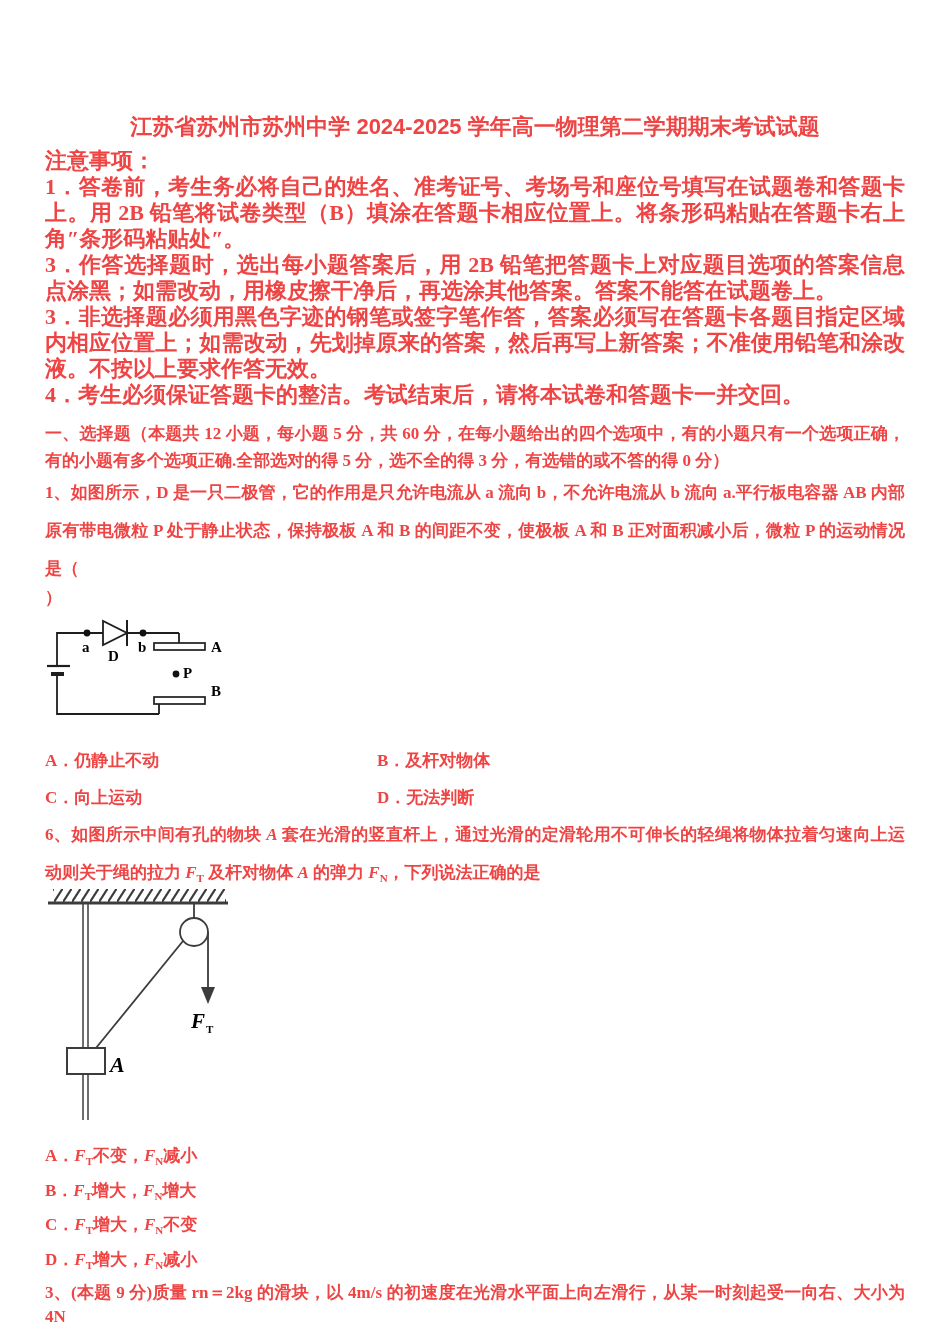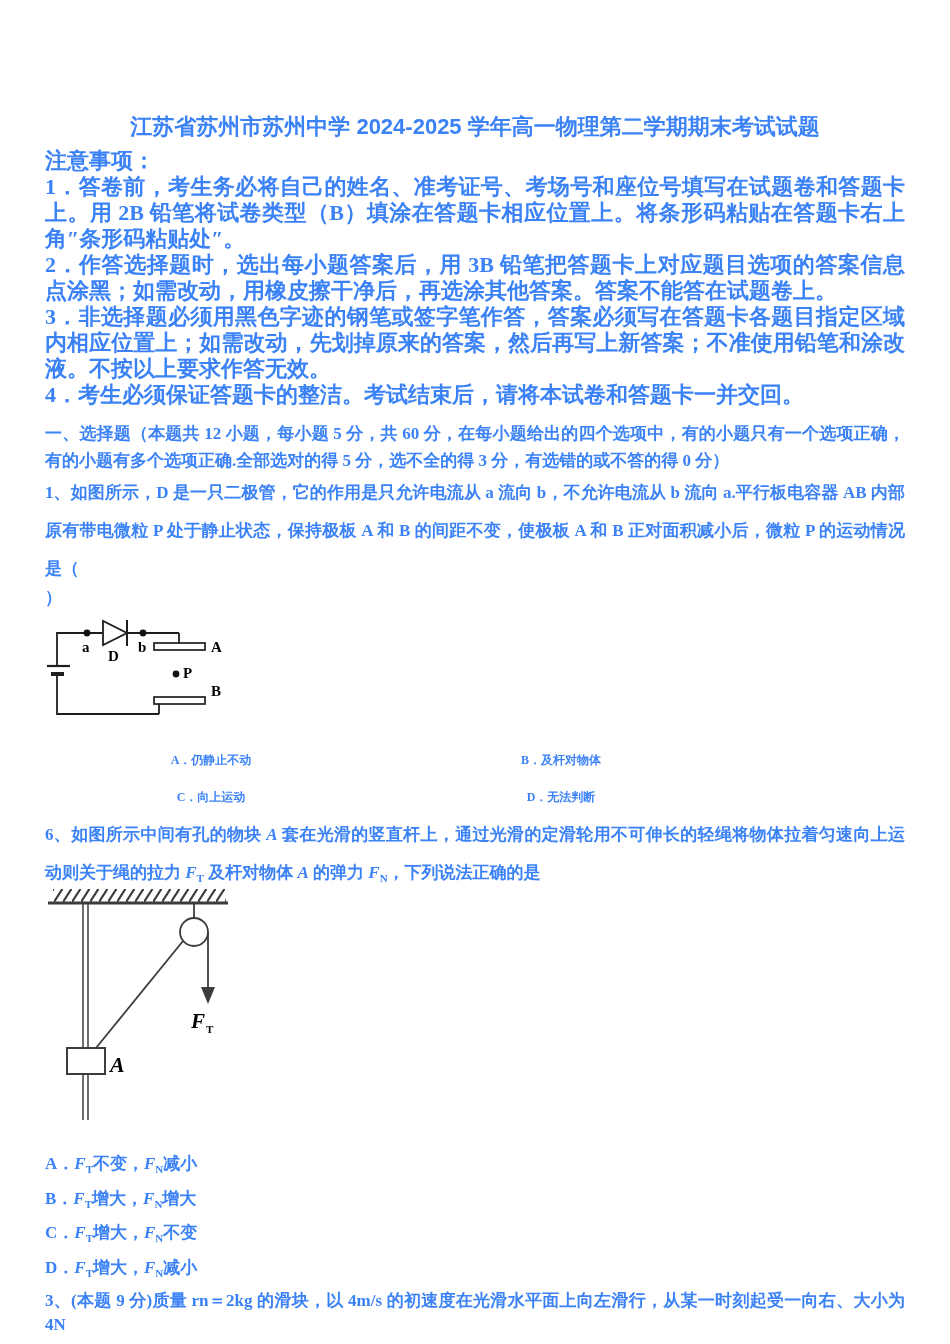--- a/index.html
+++ b/index.html
@@ -1,59 +1,59 @@
 <!DOCTYPE html>
 <html><head>
 <meta charset="utf-8">
 <style>
   html,body{margin:0;padding:0;background:#ffffff;}
   .page{
     width:950px;height:1344px;box-sizing:border-box;
-    padding:110px 45px 0 45px;background:#ffffff;color:#3b82f6;
+    padding:110px 45px 0 45px;background:#ffffff;color:#ef4444;
     font-family:"Liberation Serif","DejaVu Serif",serif;
     font-weight:bold;overflow:hidden;position:relative;
   }
   .doc-title{
     margin:0;font-size:22px;line-height:34px;text-align:center;
     font-family:"Liberation Sans","DejaVu Sans",sans-serif;font-weight:bold;
   }
   .notice{margin-top:4px;font-size:22px;line-height:26px;}
   .notice-heading{}
   .notice-item{text-align:justify;}
   .section-heading{margin-top:12px;font-size:17px;line-height:27px;text-align:justify;}
   .q-text{font-size:17px;line-height:38px;text-align:justify;margin:0;}
   .q1-close{font-size:17px;line-height:20px;}
   .fig1-wrap{margin:4px 0 0 2px;height:124px;}
   .q1-options{
     display:grid;grid-template-columns:332px 1fr;
-    font-size:12px;line-height:37px;margin-top:6px;width:700px;text-align:center;
+    font-size:17px;line-height:37px;margin-top:6px;width:700px;
   }
   .fig2-wrap{margin:-4px 0 0 0;height:245px;}
-  .q2-options{margin-top:14px;font-size:17px;line-height:34.5px;}
+  .q2-options{margin-top:6px;font-size:17px;line-height:34.5px;}
   .opt-label{font-family:"Liberation Serif","DejaVu Serif",serif;}
   .fvar{
     font-style:italic;font-weight:bold;
     font-family:"Liberation Serif","DejaVu Serif",serif;
   }
   sub.fsub{font-size:11px;font-style:normal;font-weight:bold;line-height:0;}
   .var{font-style:italic;font-family:"Liberation Serif","DejaVu Serif",serif;}
   .q3{margin-top:4px;font-size:17px;line-height:24px;text-align:justify;}
   svg text{font-family:"Liberation Serif","DejaVu Serif",serif;}
 </style>
 </head>
 <body>
 
 <div class="page">
 
   <h1 class="doc-title">江苏省苏州市苏州中学 2024-2025 学年高一物理第二学期期末考试试题</h1>
 
   <div class="notice">
     <div class="notice-heading">注意事项：</div>
     <div class="notice-item">1．答卷前，考生务必将自己的姓名、准考证号、考场号和座位号填写在试题卷和答题卡上。用 2B 铅笔将试卷类型（B）填涂在答题卡相应位置上。将条形码粘贴在答题卡右上角″条形码粘贴处″。</div>
-    <div class="notice-item">2．作答选择题时，选出每小题答案后，用 3B 铅笔把答题卡上对应题目选项的答案信息点涂黑；如需改动，用橡皮擦干净后，再选涂其他答案。答案不能答在试题卷上。</div>
+    <div class="notice-item">3．作答选择题时，选出每小题答案后，用 2B 铅笔把答题卡上对应题目选项的答案信息点涂黑；如需改动，用橡皮擦干净后，再选涂其他答案。答案不能答在试题卷上。</div>
     <div class="notice-item">3．非选择题必须用黑色字迹的钢笔或签字笔作答，答案必须写在答题卡各题目指定区域内相应位置上；如需改动，先划掉原来的答案，然后再写上新答案；不准使用铅笔和涂改液。不按以上要求作答无效。</div>
     <div class="notice-item">4．考生必须保证答题卡的整洁。考试结束后，请将本试卷和答题卡一并交回。</div>
   </div>
 
   <div class="section-heading">一、选择题（本题共 12 小题，每小题 5 分，共 60 分，在每小题给出的四个选项中，有的小题只有一个选项正确，有的小题有多个选项正确.全部选对的得 5 分，选不全的得 3 分，有选错的或不答的得 0 分）</div>
 
   <p class="q-text"><span>1、如图所示，D 是一只二极管，它的作用是只允许电流从 a 流向 b，不允许电流从 b 流向 a.平行板电容器 AB 内部原有带电微粒 P 处于静止状态，保持极板 A 和 B 的间距不变，使极板 A 和 B 正对面积减小后，微粒 P 的运动情况是（</span></p>
   <div class="q1-close">）</div>
 
   <div class="fig1-wrap">

